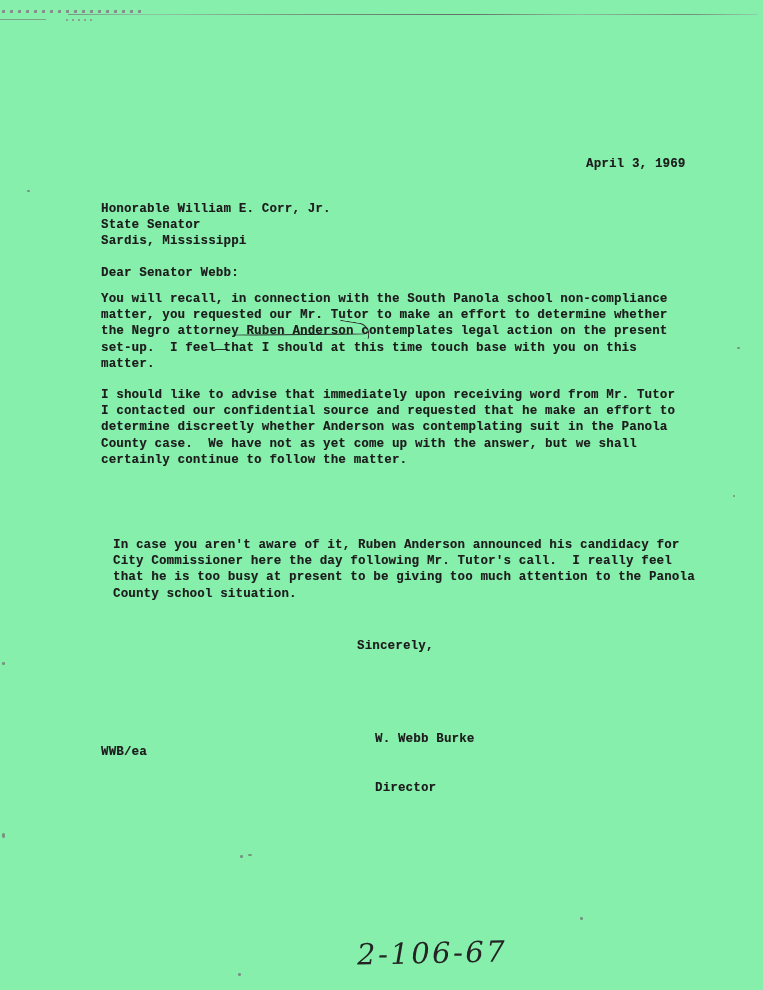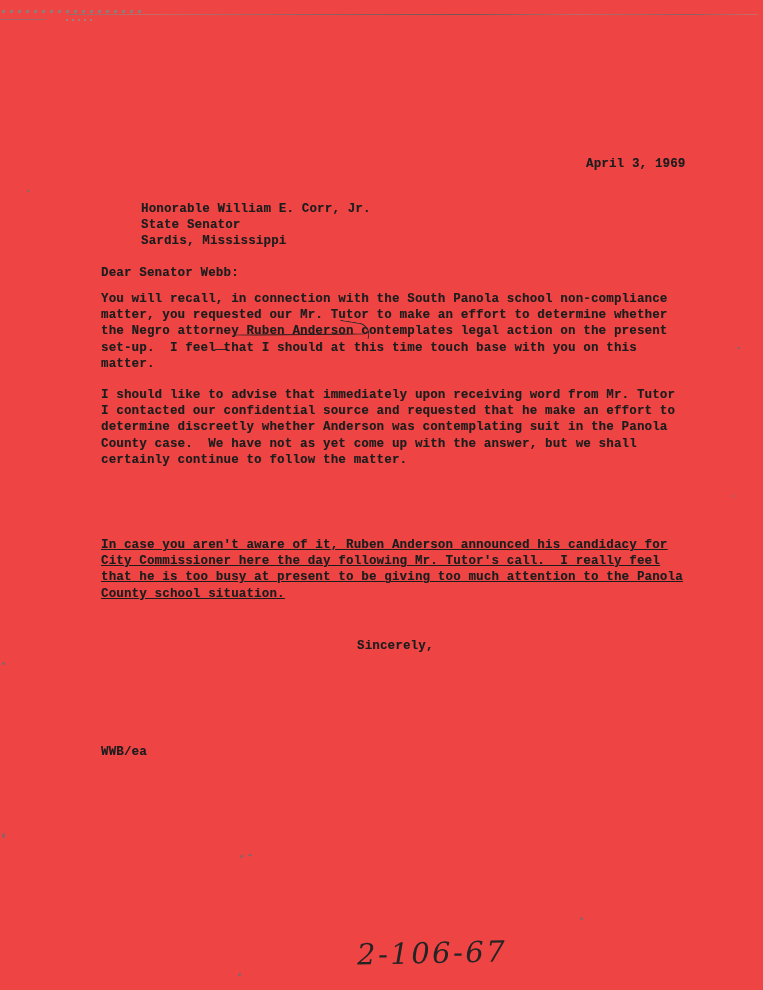--- a/index.html
+++ b/index.html
@@ -8,21 +8,21 @@
     padding: 0;
     background: #ffffff;
   }
   body {
     font-family: "Liberation Mono", "DejaVu Sans Mono", monospace;
   }
   #page {
     position: relative;
     width: 763px;
     height: 990px;
-    background: #ef4444;
+    background: #86efac;
     overflow: hidden;
     box-sizing: border-box;
   }
 
   
   .scan-top-rule {
     position: absolute;
     left: 68px;
     top: 14px;
     width: 690px;
@@ -78,26 +78,26 @@
     line-height: 16.2px;
     letter-spacing: 0.22px;
     white-space: pre;
     font-weight: 700;
     -webkit-font-smoothing: none;
     text-shadow: 0.35px 0 0 rgba(40,40,40,0.45);
   }
   .typed .ln { display: block; }
 
   #date-line       { left: 586px; top: 156px; }
-  #addressee-block { left: 101px; top: 201px; margin-left: 40px; }
+  #addressee-block { left: 101px; top: 201px; }
   #salutation      { left: 101px; top: 265px; }
   #para-1          { left: 101px; top: 291px; }
   #para-2          { left: 101px; top: 387px; }
   #para-3          { left: 101px; top: 474px; }
-  #para-4          { left: 101px; top: 537px; text-decoration: underline; }
+  #para-4          { left: 113px; top: 537px; }
   #para-5          { left: 101px; top: 610px; }
   #closing         { left: 357px; top: 638px; }
   #signature-block { left: 375px; top: 699px; }
   #typist-initials { left: 101px; top: 744px; text-align: right; }
 
   
   .pen {
     position: absolute;
     background: #2a2a2a;
   }
@@ -195,18 +195,22 @@
 that he is too busy at present to be giving too much attention to the Panola
 County school situation.</div>
 
 
   <div class="pen" id="pen-stroke-tutor"></div>
   <div class="pen" id="pen-underline-anderson"></div>
   <div class="pen" id="pen-underline-i"></div>
 
   <div class="typed" id="closing">Sincerely,</div>
 
+  <div class="typed" id="signature-block">
+    <span class="ln">W. Webb Burke</span>
+    <span class="ln">Director</span>
+  </div>
 
   <div class="typed" id="typist-initials">WWB/ea</div>
 
   <div id="accession-number">2-106-67</div>
 
 </div>
 
 </body></html>

